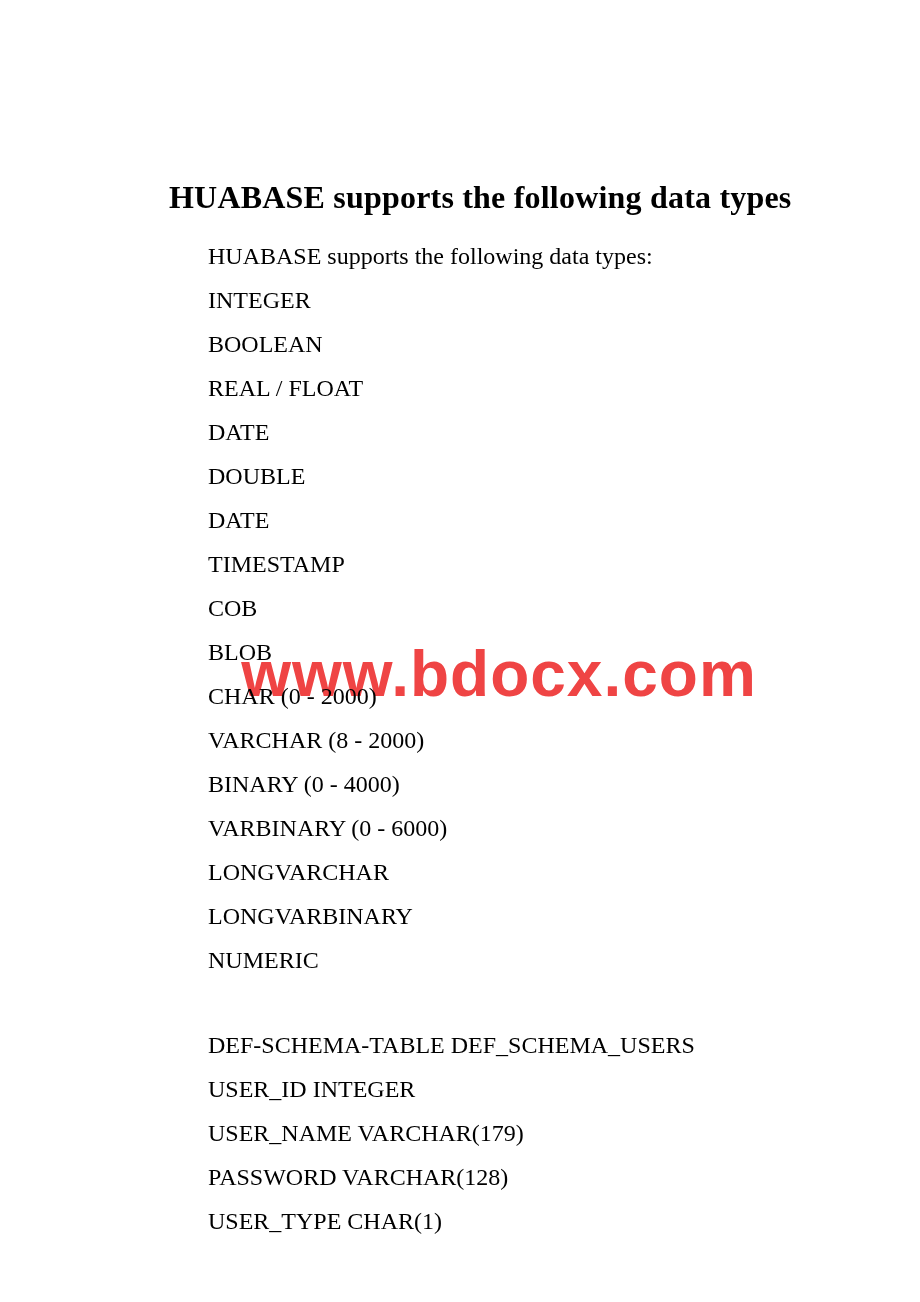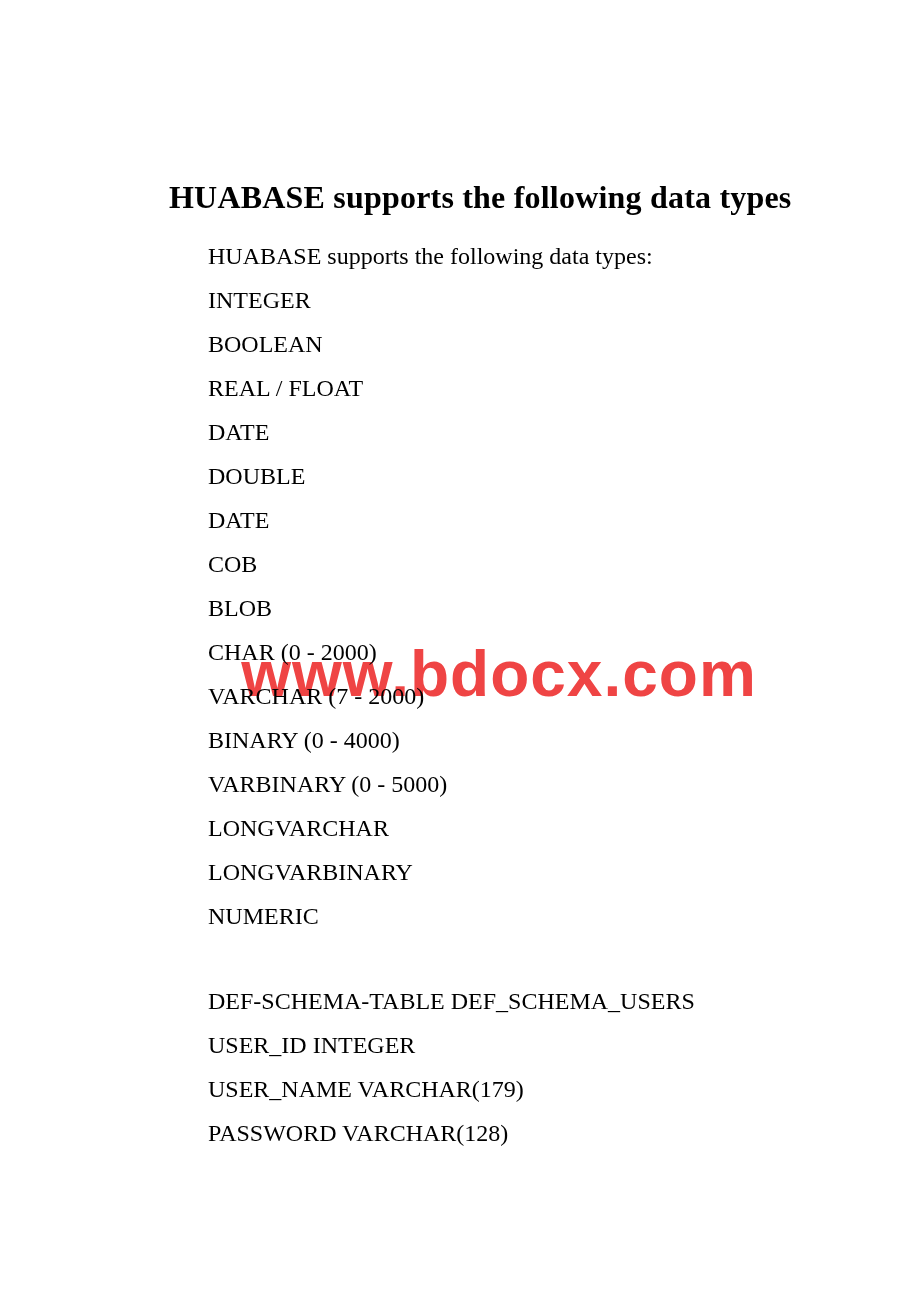--- a/index.html
+++ b/index.html
@@ -61,29 +61,31 @@
 <h1 class="title">HUABASE supports the following data types</h1>
 
 <div class="content">
   <div class="line">HUABASE supports the following data types:</div>
   <div class="line">INTEGER</div>
   <div class="line">BOOLEAN</div>
   <div class="line">REAL / FLOAT</div>
   <div class="line">DATE</div>
   <div class="line">DOUBLE</div>
   <div class="line">DATE</div>
+  <div class="line">TIMESTAMP</div>
   <div class="line">COB</div>
   <div class="line">BLOB</div>
   <div class="line">CHAR (0 - 2000)</div>
-  <div class="line">VARCHAR (7 - 2000)</div>
+  <div class="line">VARCHAR (8 - 2000)</div>
   <div class="line">BINARY (0 - 4000)</div>
-  <div class="line">VARBINARY (0 - 5000)</div>
+  <div class="line">VARBINARY (0 - 6000)</div>
   <div class="line">LONGVARCHAR</div>
   <div class="line">LONGVARBINARY</div>
   <div class="line">NUMERIC</div>
 
   <div class="spacer"></div>
 
   <div class="line">DEF-SCHEMA-TABLE DEF_SCHEMA_USERS</div>
   <div class="line">USER_ID INTEGER</div>
   <div class="line">USER_NAME VARCHAR(179)</div>
   <div class="line">PASSWORD VARCHAR(128)</div>
+  <div class="line">USER_TYPE CHAR(1)</div>
 </div>
 
 </body></html>

